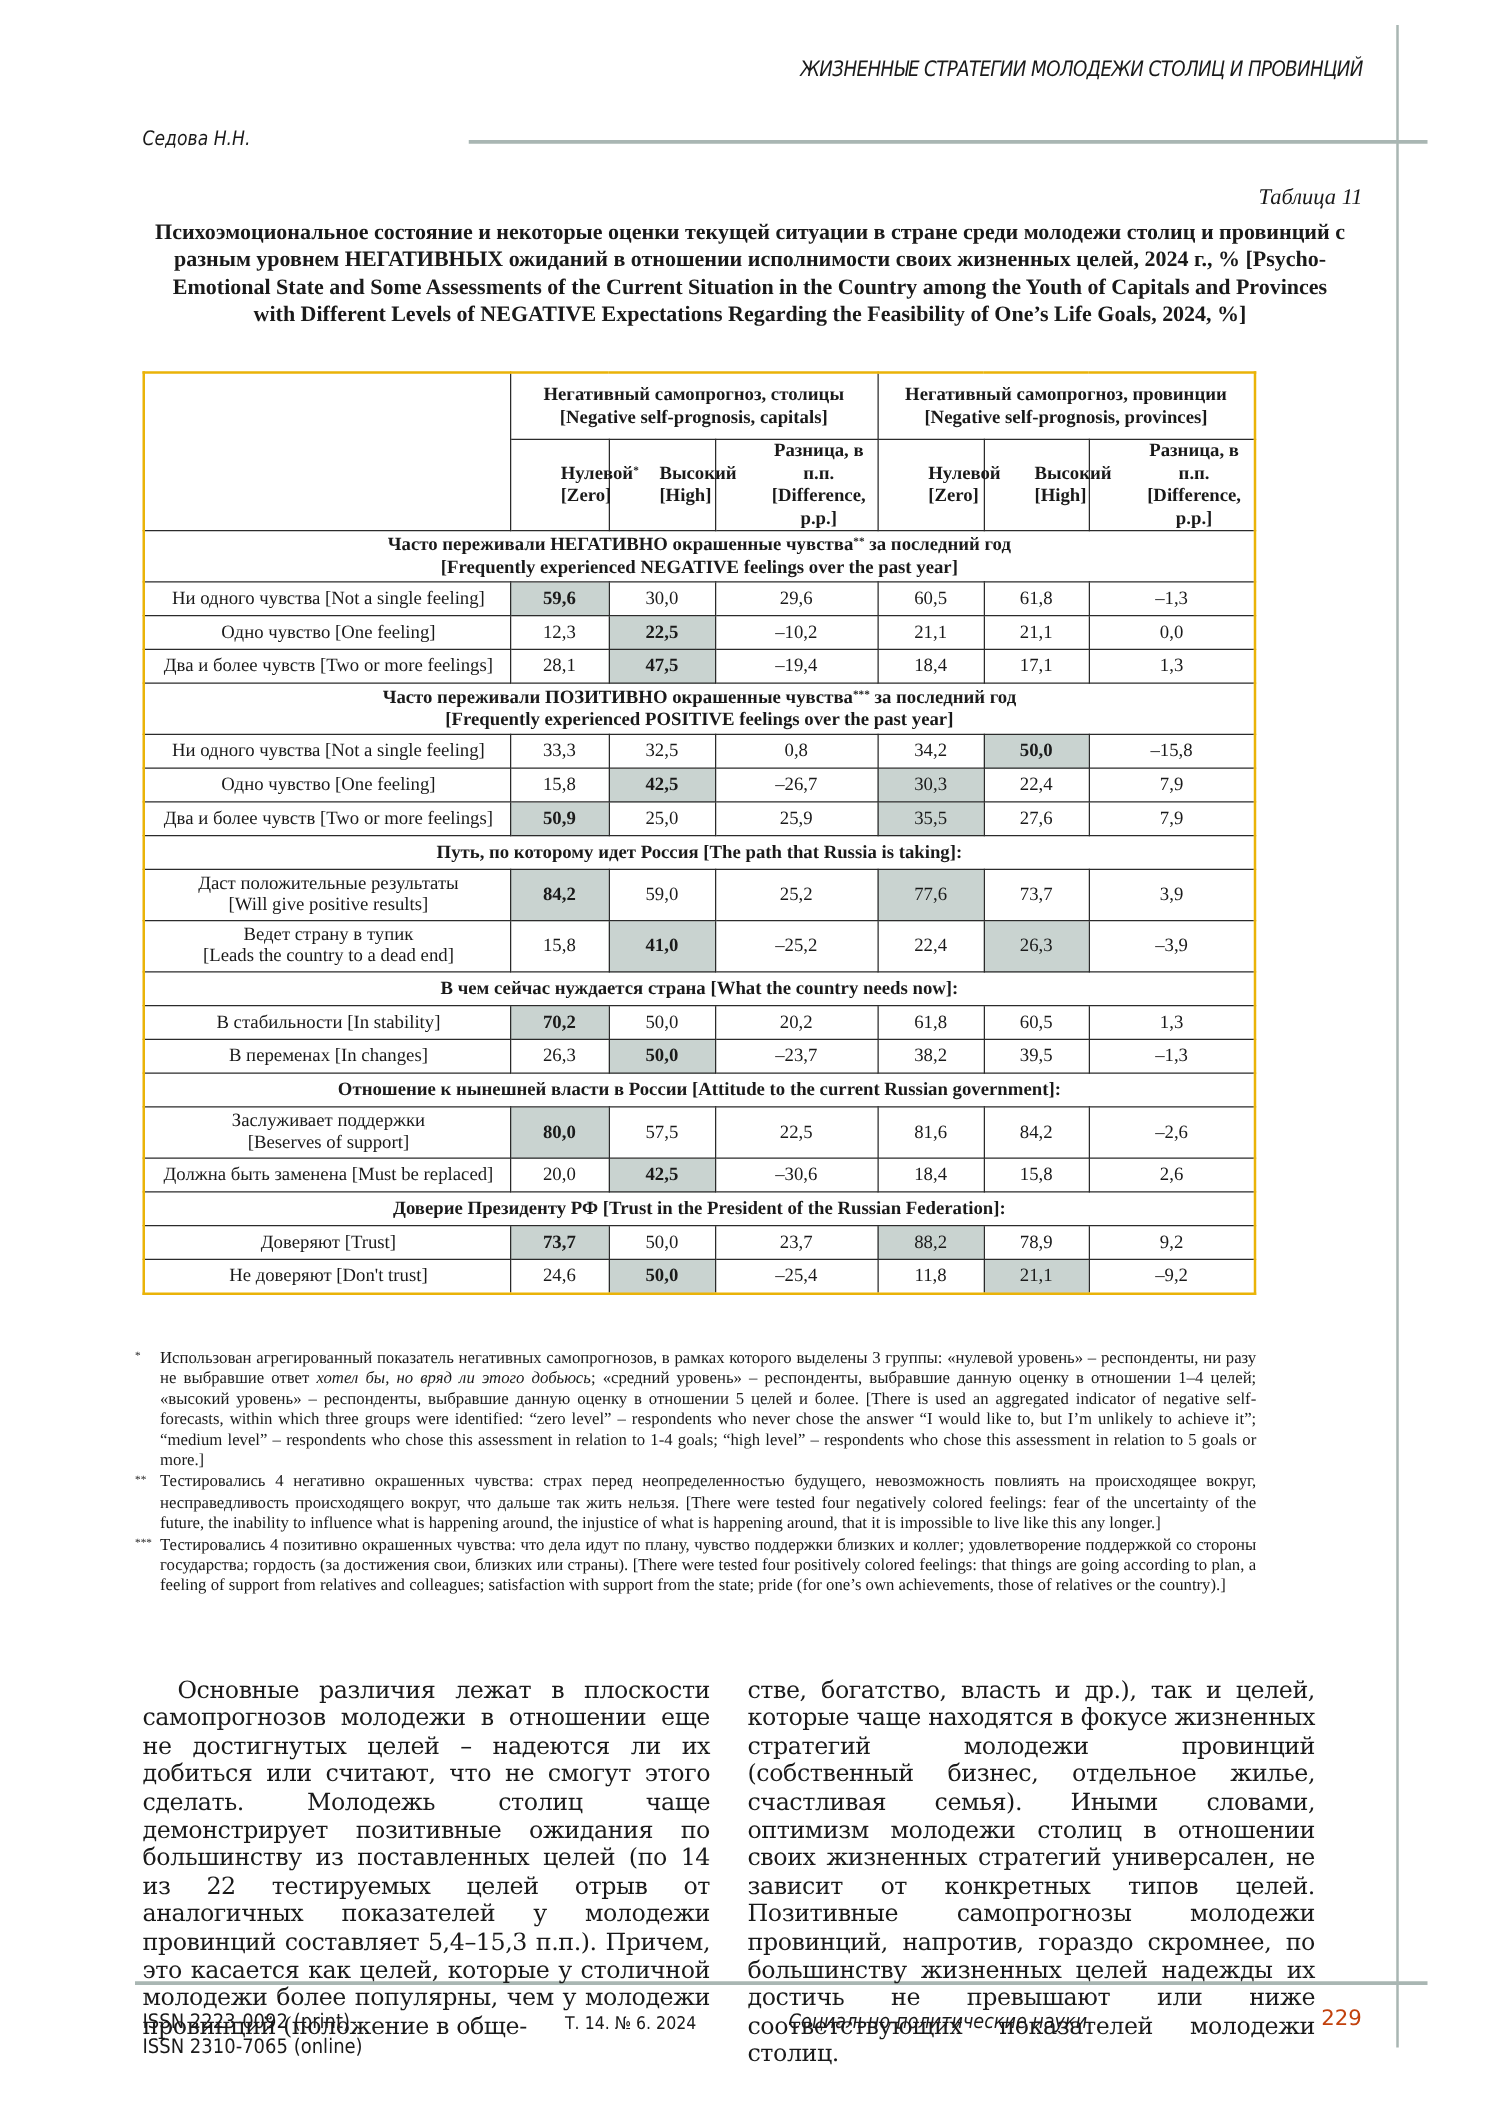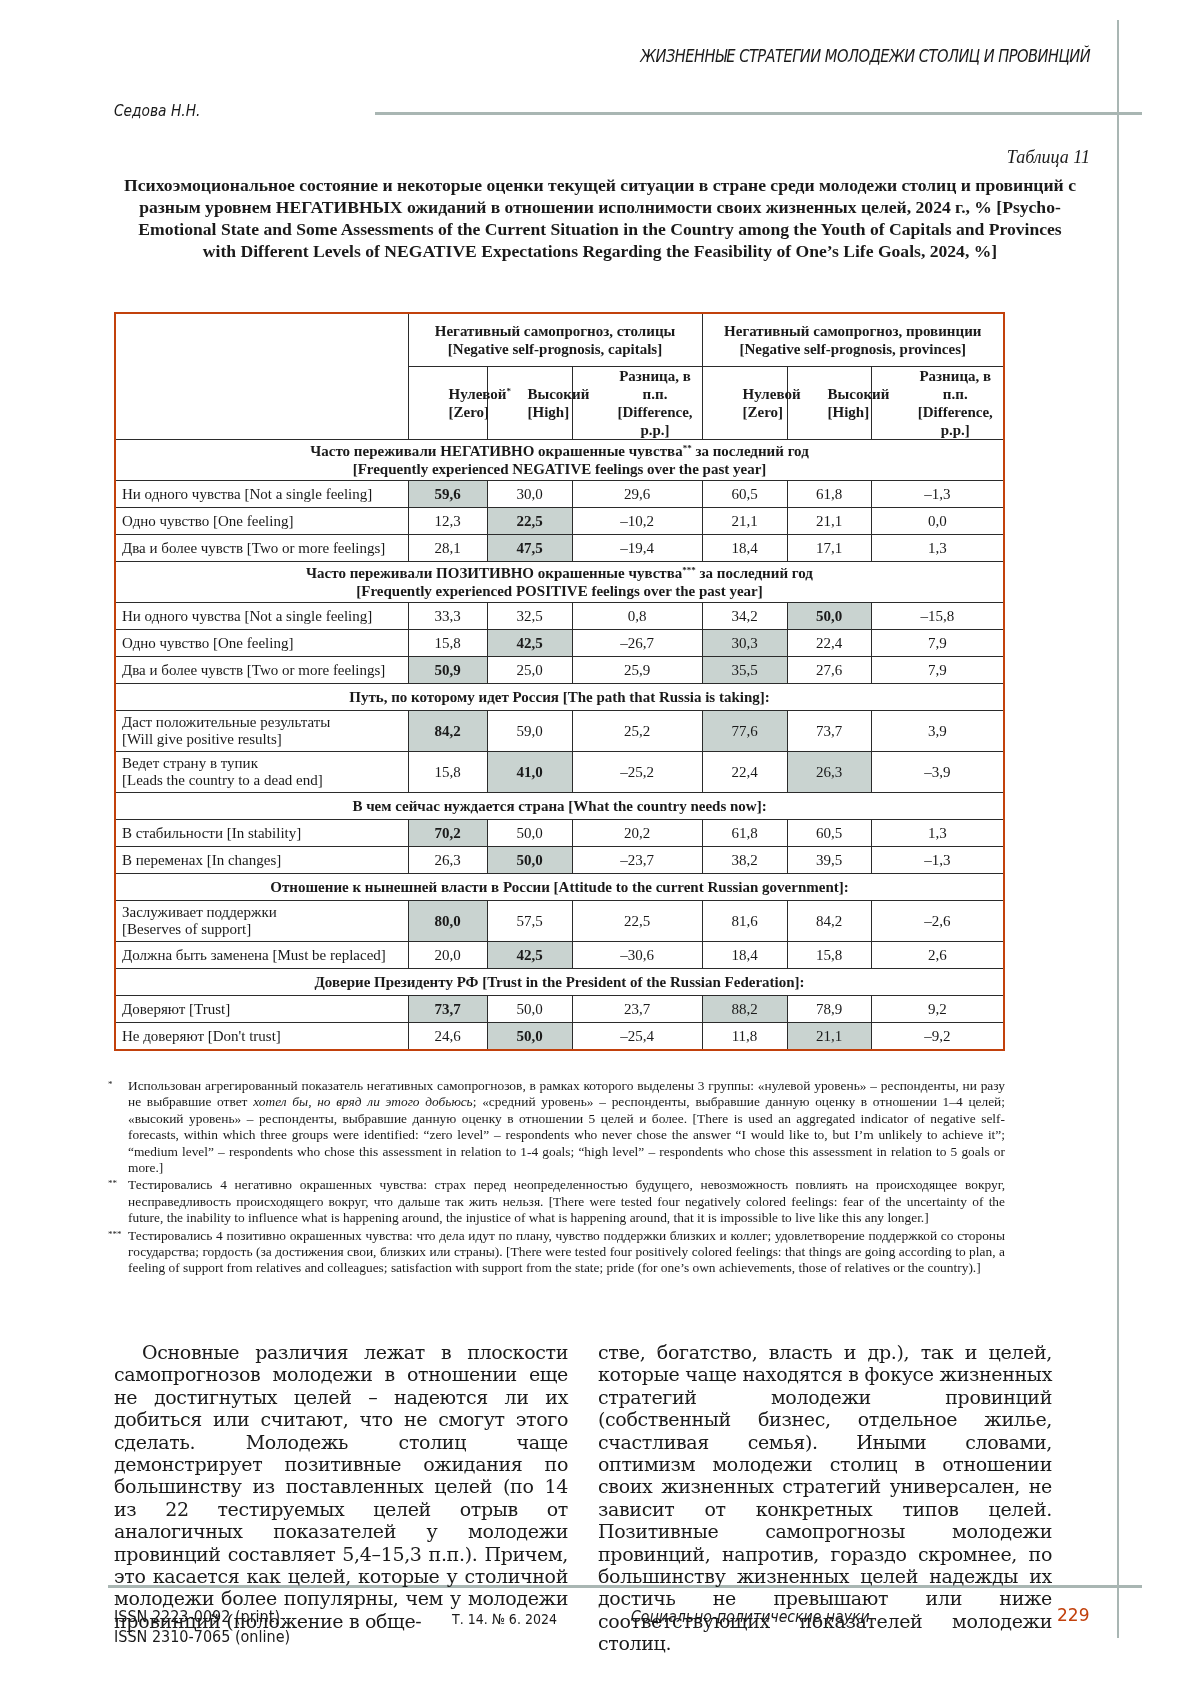--- a/index.html
+++ b/index.html
@@ -11,31 +11,31 @@
   .hrule-bot { position: absolute; left: 108px; top: 1585px; width: 1034px; height: 3px; background: #a9b6b3; }
 
   .running-title { position: absolute; right: 110px; top: 46px; font-family: "DejaVu Sans", "Liberation Sans", sans-serif; font-style: italic; font-size: 17px; letter-spacing: -0.6px; transform: scaleX(0.86); transform-origin: right center; white-space: nowrap; }
   .author { position: absolute; left: 114px; top: 101px; font-family: "DejaVu Sans", "Liberation Sans", sans-serif; font-style: italic; font-size: 16px; transform: scaleX(0.86); transform-origin: left center; white-space: nowrap; }
 
   .table-label { position: absolute; right: 110px; top: 147px; font-family: "Liberation Serif", serif; font-style: italic; font-size: 18px; }
   .caption { position: absolute; left: 120px; width: 960px; top: 174px; font-family: "Liberation Serif", serif; font-weight: bold; font-size: 17.6px; line-height: 22px; text-align: center; }
 
   table.data { position: absolute; left: 114px; top: 297px; width: 889px; border-collapse: collapse; font-family: "Liberation Serif", serif; font-size: 15px; table-layout: fixed; }
   table.data td, table.data th { border: 1px solid #2b2b2b; padding: 0 4px; }
-  table.data { border: 2px solid #c2410c; margin-top: 15px; }
+  table.data { border: 2px solid #eab308; }
   table.data th { font-weight: bold; text-align: center; line-height: 18px; }
   table.data .hdr1 th { height: 52px; }
   table.data .hdr2 th { height: 45px; padding-left: 40px; }
   table.data tr.section td { text-align: center; font-weight: bold; line-height: 18px; }
   table.data tr.section.two td { height: 40px; }
   table.data tr.section.one td { height: 26px; }
   table.data tr.row td { text-align: center; line-height: 17px; }
   table.data tr.row.h1 td { height: 26px; }
   table.data tr.row.h2 td { height: 40px; }
-  table.data tr.row td.label { text-align: left; padding-left: 6px; }
+  table.data tr.row td.label { text-align: center; padding-left: 6px; }
   td.shade { background: #c9d3d0; }
   td.bold { font-weight: bold; }
   sup { font-size: 9px; vertical-align: top; position: relative; top: -3px; }
 
   .footnotes { position: absolute; left: 108px; top: 1078px; width: 897px; font-family: "Liberation Serif", serif; font-size: 13.4px; line-height: 16.4px; }
   .fn { position: relative; padding-left: 20px; margin-bottom: 1px; text-align: justify; }
   .fn .mark { position: absolute; left: 0; top: -2px; font-size: 9px; }
 
   .col { position: absolute; top: 1341px; width: 454px; font-family: "DejaVu Serif", "Liberation Serif", serif; font-size: 19px; line-height: 22.4px; text-align: justify; letter-spacing: -0.35px; }
   .col.left { left: 114px; text-indent: 28px; }

